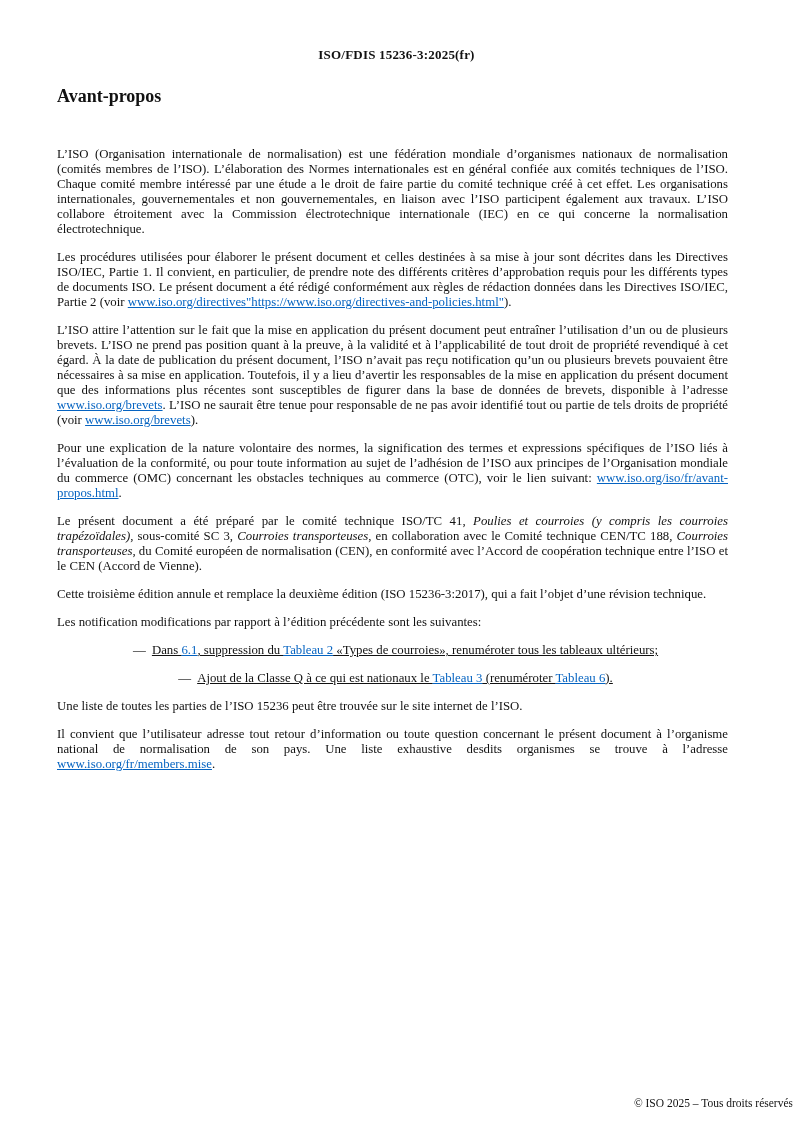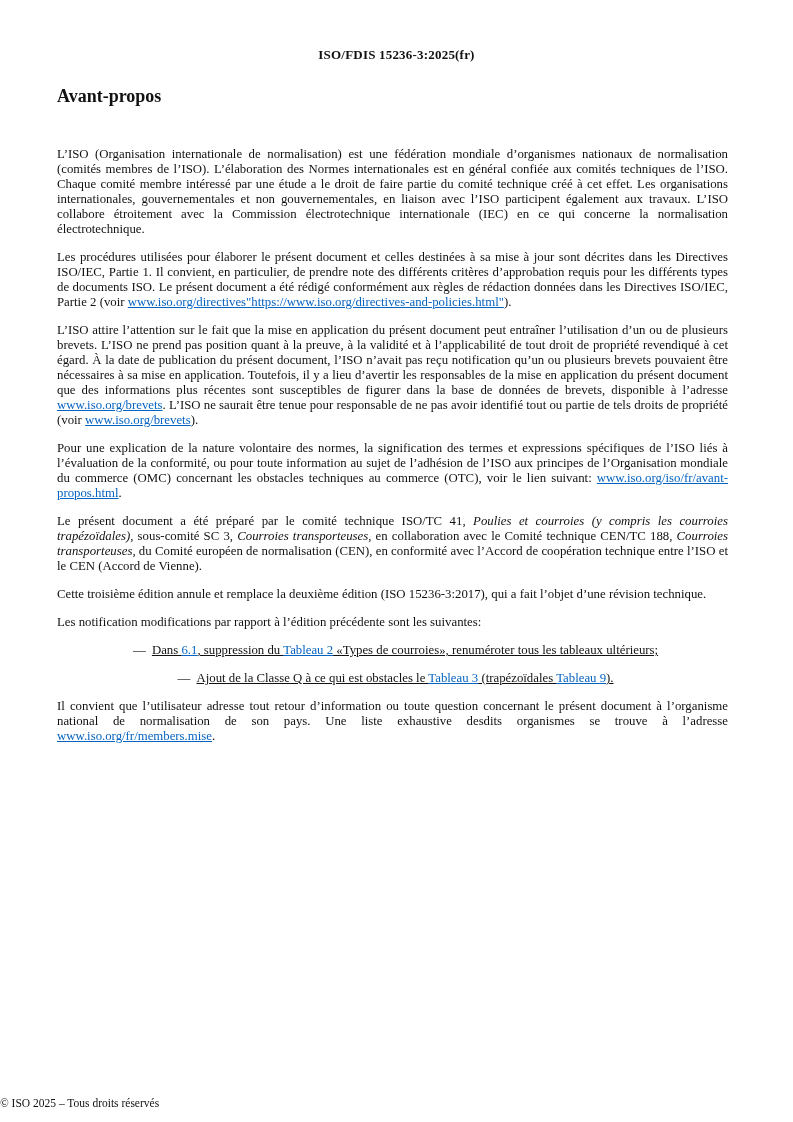--- a/index.html
+++ b/index.html
@@ -57,21 +57,21 @@
     color: var(--link-color, #0563c1);
     text-decoration: underline;
     cursor: pointer;
   }
   .para em { font-style: italic; }
   .footer {
     position: absolute;
     left: 0;
     bottom: 12px;
     width: 100%;
-    text-align: left;
+    text-align: right;
     font-size: 11.5px;
     line-height: 14px;
   }
 </style>
 </head>
 <body>
 
 <div class="page">
   <div class="content">
     <div class="doc-ref">ISO/FDIS 15236-3:2025(fr)</div>
@@ -80,21 +80,22 @@
 
     <div>
         <p class="para"><span>L’ISO (Organisation internationale de normalisation) est une fédération mondiale d’organismes nationaux de normalisation (comités membres de l’ISO). L’élaboration des Normes internationales est en général confiée aux comités techniques de l’ISO. Chaque comité membre intéressé par une étude a le droit de faire partie du comité technique créé à cet effet. Les organisations internationales, gouvernementales et non gouvernementales, en liaison avec l’ISO participent également aux travaux. L’ISO collabore étroitement avec la Commission électrotechnique internationale (IEC) en ce qui concerne la normalisation électrotechnique.</span></p>
         <p class="para"><span>Les procédures utilisées pour élaborer le présent document et celles destinées à sa mise à jour sont décrites dans les Directives ISO/IEC, Partie 1. Il convient, en particulier, de prendre note des différents critères d’approbation requis pour les différents types de documents ISO. Le présent document a été rédigé conformément aux règles de rédaction données dans les Directives ISO/IEC, Partie 2 (voir </span><a href="#" class="link">www.iso.org/directives"https://www.iso.org/directives-and-policies.html"</a><span>).</span></p>
         <p class="para"><span>L’ISO attire l’attention sur le fait que la mise en application du présent document peut entraîner l’utilisation d’un ou de plusieurs brevets. L’ISO ne prend pas position quant à la preuve, à la validité et à l’applicabilité de tout droit de propriété revendiqué à cet égard. À la date de publication du présent document, l’ISO n’avait pas reçu notification qu’un ou plusieurs brevets pouvaient être nécessaires à sa mise en application. Toutefois, il y a lieu d’avertir les responsables de la mise en application du présent document que des informations plus récentes sont susceptibles de figurer dans la base de données de brevets, disponible à l’adresse </span><a href="#" class="link">www.iso.org/brevets</a><span>. L’ISO ne saurait être tenue pour responsable de ne pas avoir identifié tout ou partie de tels droits de propriété (voir </span><a href="#" class="link">www.iso.org/brevets</a><span>).</span></p>
         <p class="para"><span>Pour une explication de la nature volontaire des normes, la signification des termes et expressions spécifiques de l’ISO liés à l’évaluation de la conformité, ou pour toute information au sujet de l’adhésion de l’ISO aux principes de l’Organisation mondiale du commerce (OMC) concernant les obstacles techniques au commerce (OTC), voir le lien suivant: </span><a href="#" class="link">www.iso.org/iso/fr/avant-propos.html</a><span>.</span></p>
         <p class="para"><span>Le présent document a été préparé par le comité technique ISO/TC 41, </span><em>Poulies et courroies (y compris les courroies trapézoïdales)</em><span>, sous-comité SC 3, </span><em>Courroies transporteuses</em><span>, en collaboration avec le Comité technique CEN/TC 188, </span><em>Courroies transporteuses</em><span>, du Comité européen de normalisation (CEN), en conformité avec l’Accord de coopération technique entre l’ISO et le CEN (Accord de Vienne).</span></p>
         <p class="para"><span>Cette troisième édition annule et remplace la deuxième édition (ISO 15236-3:2017), qui a fait l’objet d’une révision technique.</span></p>
         <p class="para"><span>Les notification modifications par rapport à l’édition précédente sont les suivantes:</span></p>
         <p class="para list"><span class="marker">—</span><span>Dans </span><a href="#" class="link">6.1</a><span>, suppression du </span><a href="#" class="link">Tableau 2</a><span> «Types de courroies», renuméroter tous les tableaux ultérieurs;</span></p>
-        <p class="para list"><span class="marker">—</span><span>Ajout de la Classe Q à ce qui est obstacles le </span><a href="#" class="link">Tableau 3</a><span> (trapézoïdales </span><a href="#" class="link">Tableau 9</a><span>).</span></p>
+        <p class="para list"><span class="marker">—</span><span>Ajout de la Classe Q à ce qui est nationaux le </span><a href="#" class="link">Tableau 3</a><span> (renuméroter </span><a href="#" class="link">Tableau 6</a><span>).</span></p>
+        <p class="para"><span>Une liste de toutes les parties de l’ISO 15236 peut être trouvée sur le site internet de l’ISO.</span></p>
         <p class="para"><span>Il convient que l’utilisateur adresse tout retour d’information ou toute question concernant le présent document à l’organisme national de normalisation de son pays. Une liste exhaustive desdits organismes se trouve à l’adresse </span><a href="#" class="link">www.iso.org/fr/members.mise</a><span>.</span></p>
       </div>
   </div>
 
   <div class="footer">
     <div>© ISO 2025 – Tous droits réservés</div>
   </div>
 </div>
 
 </body></html>

